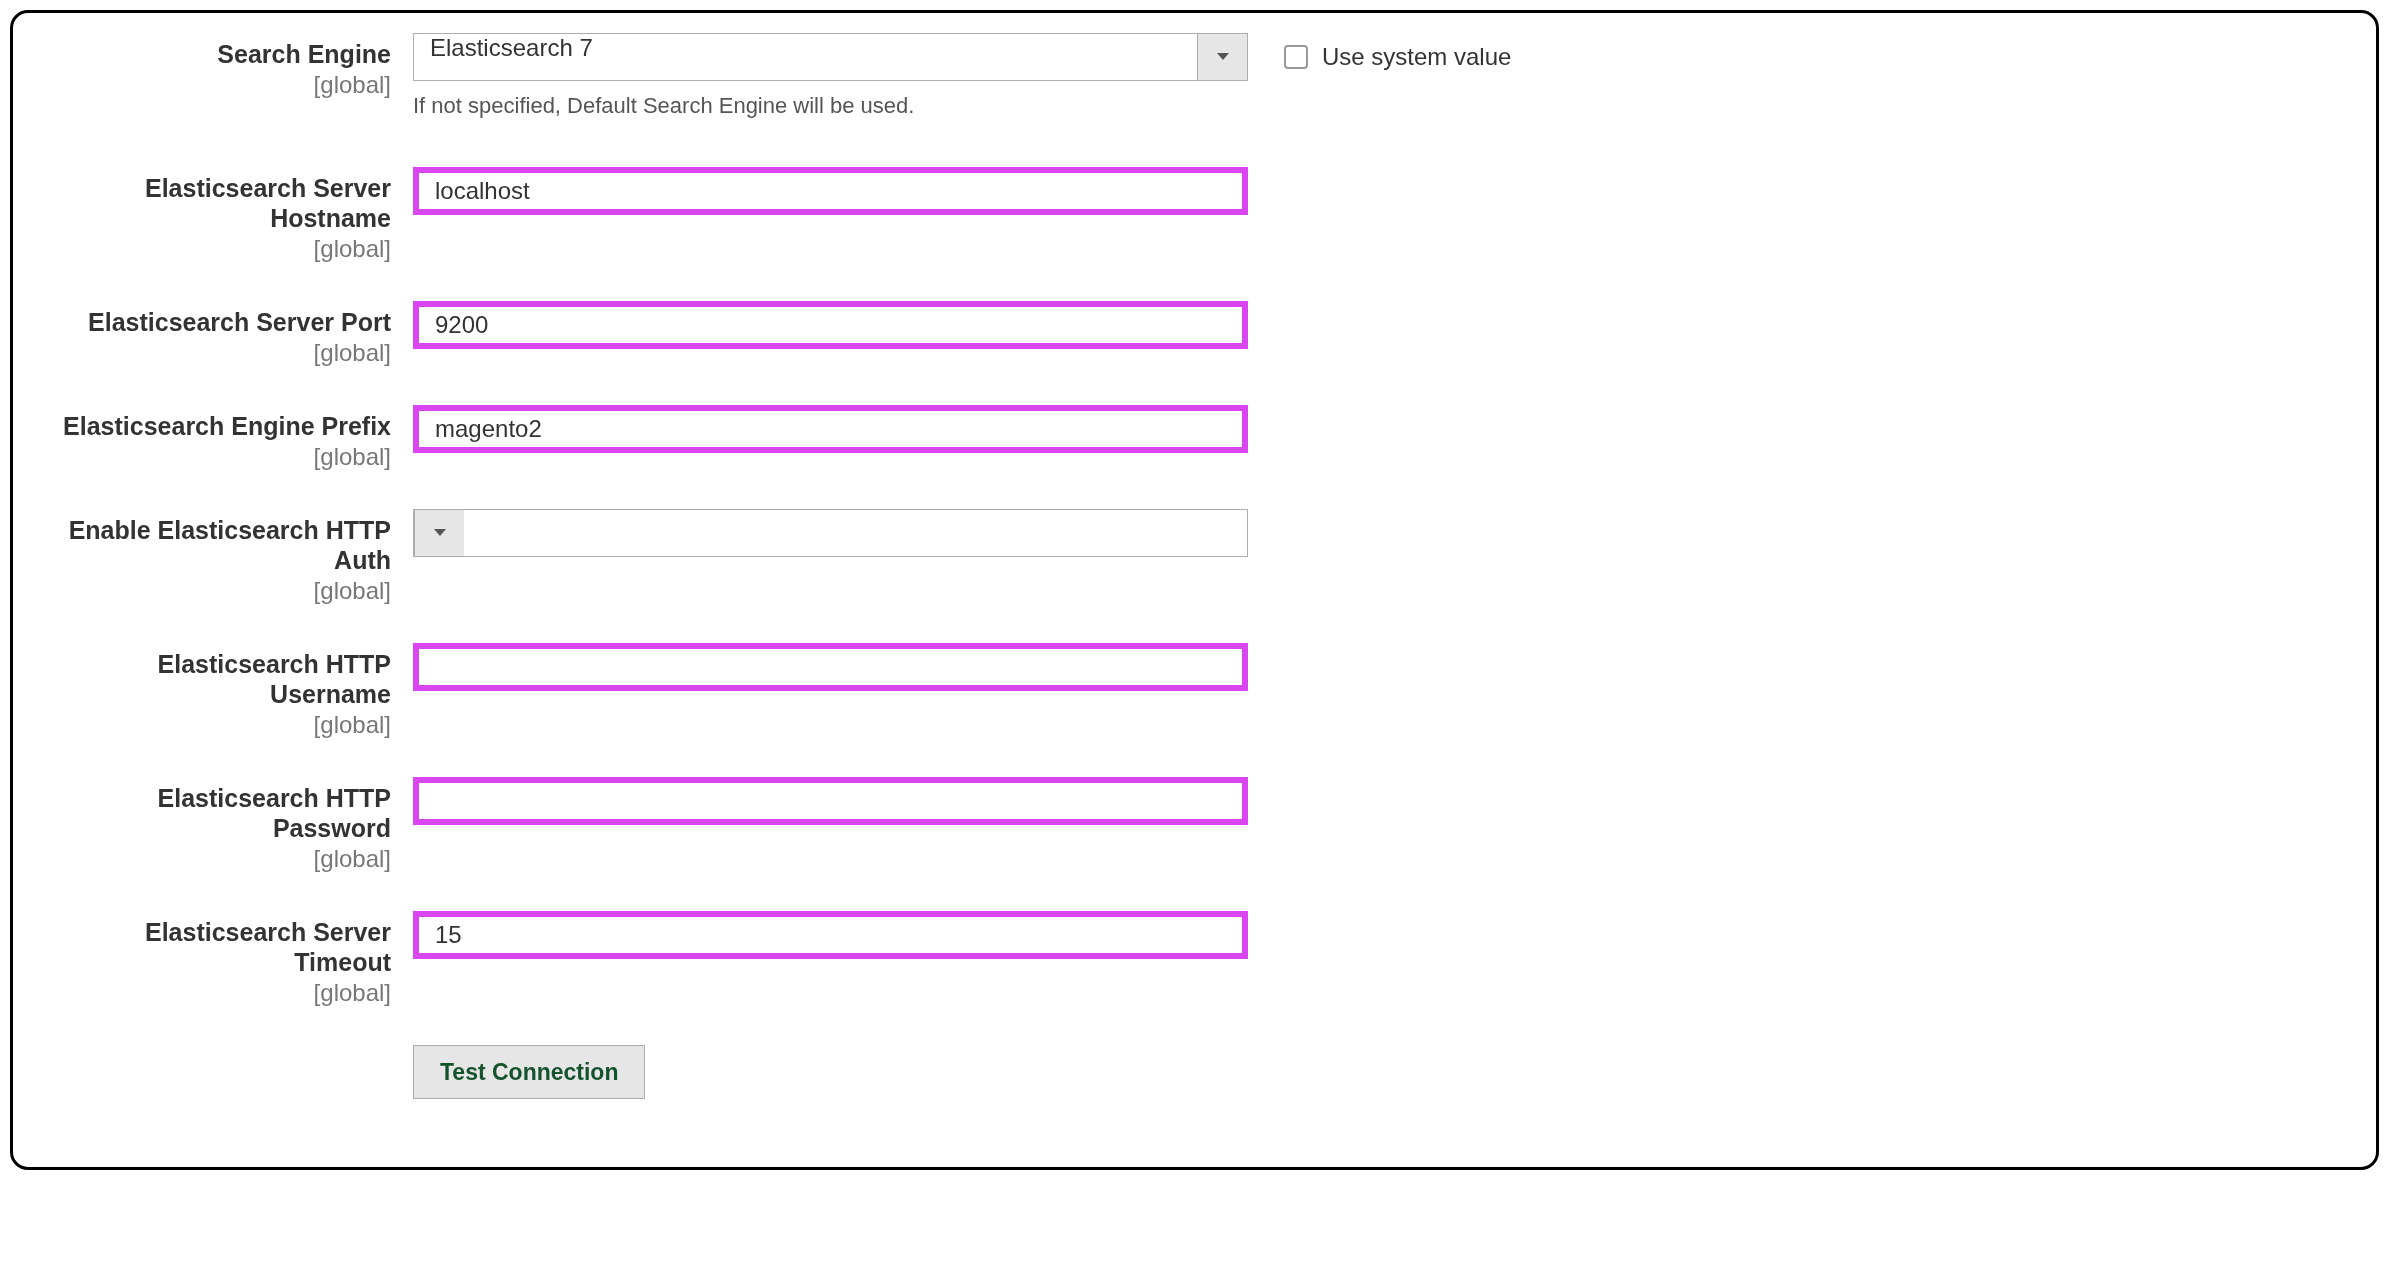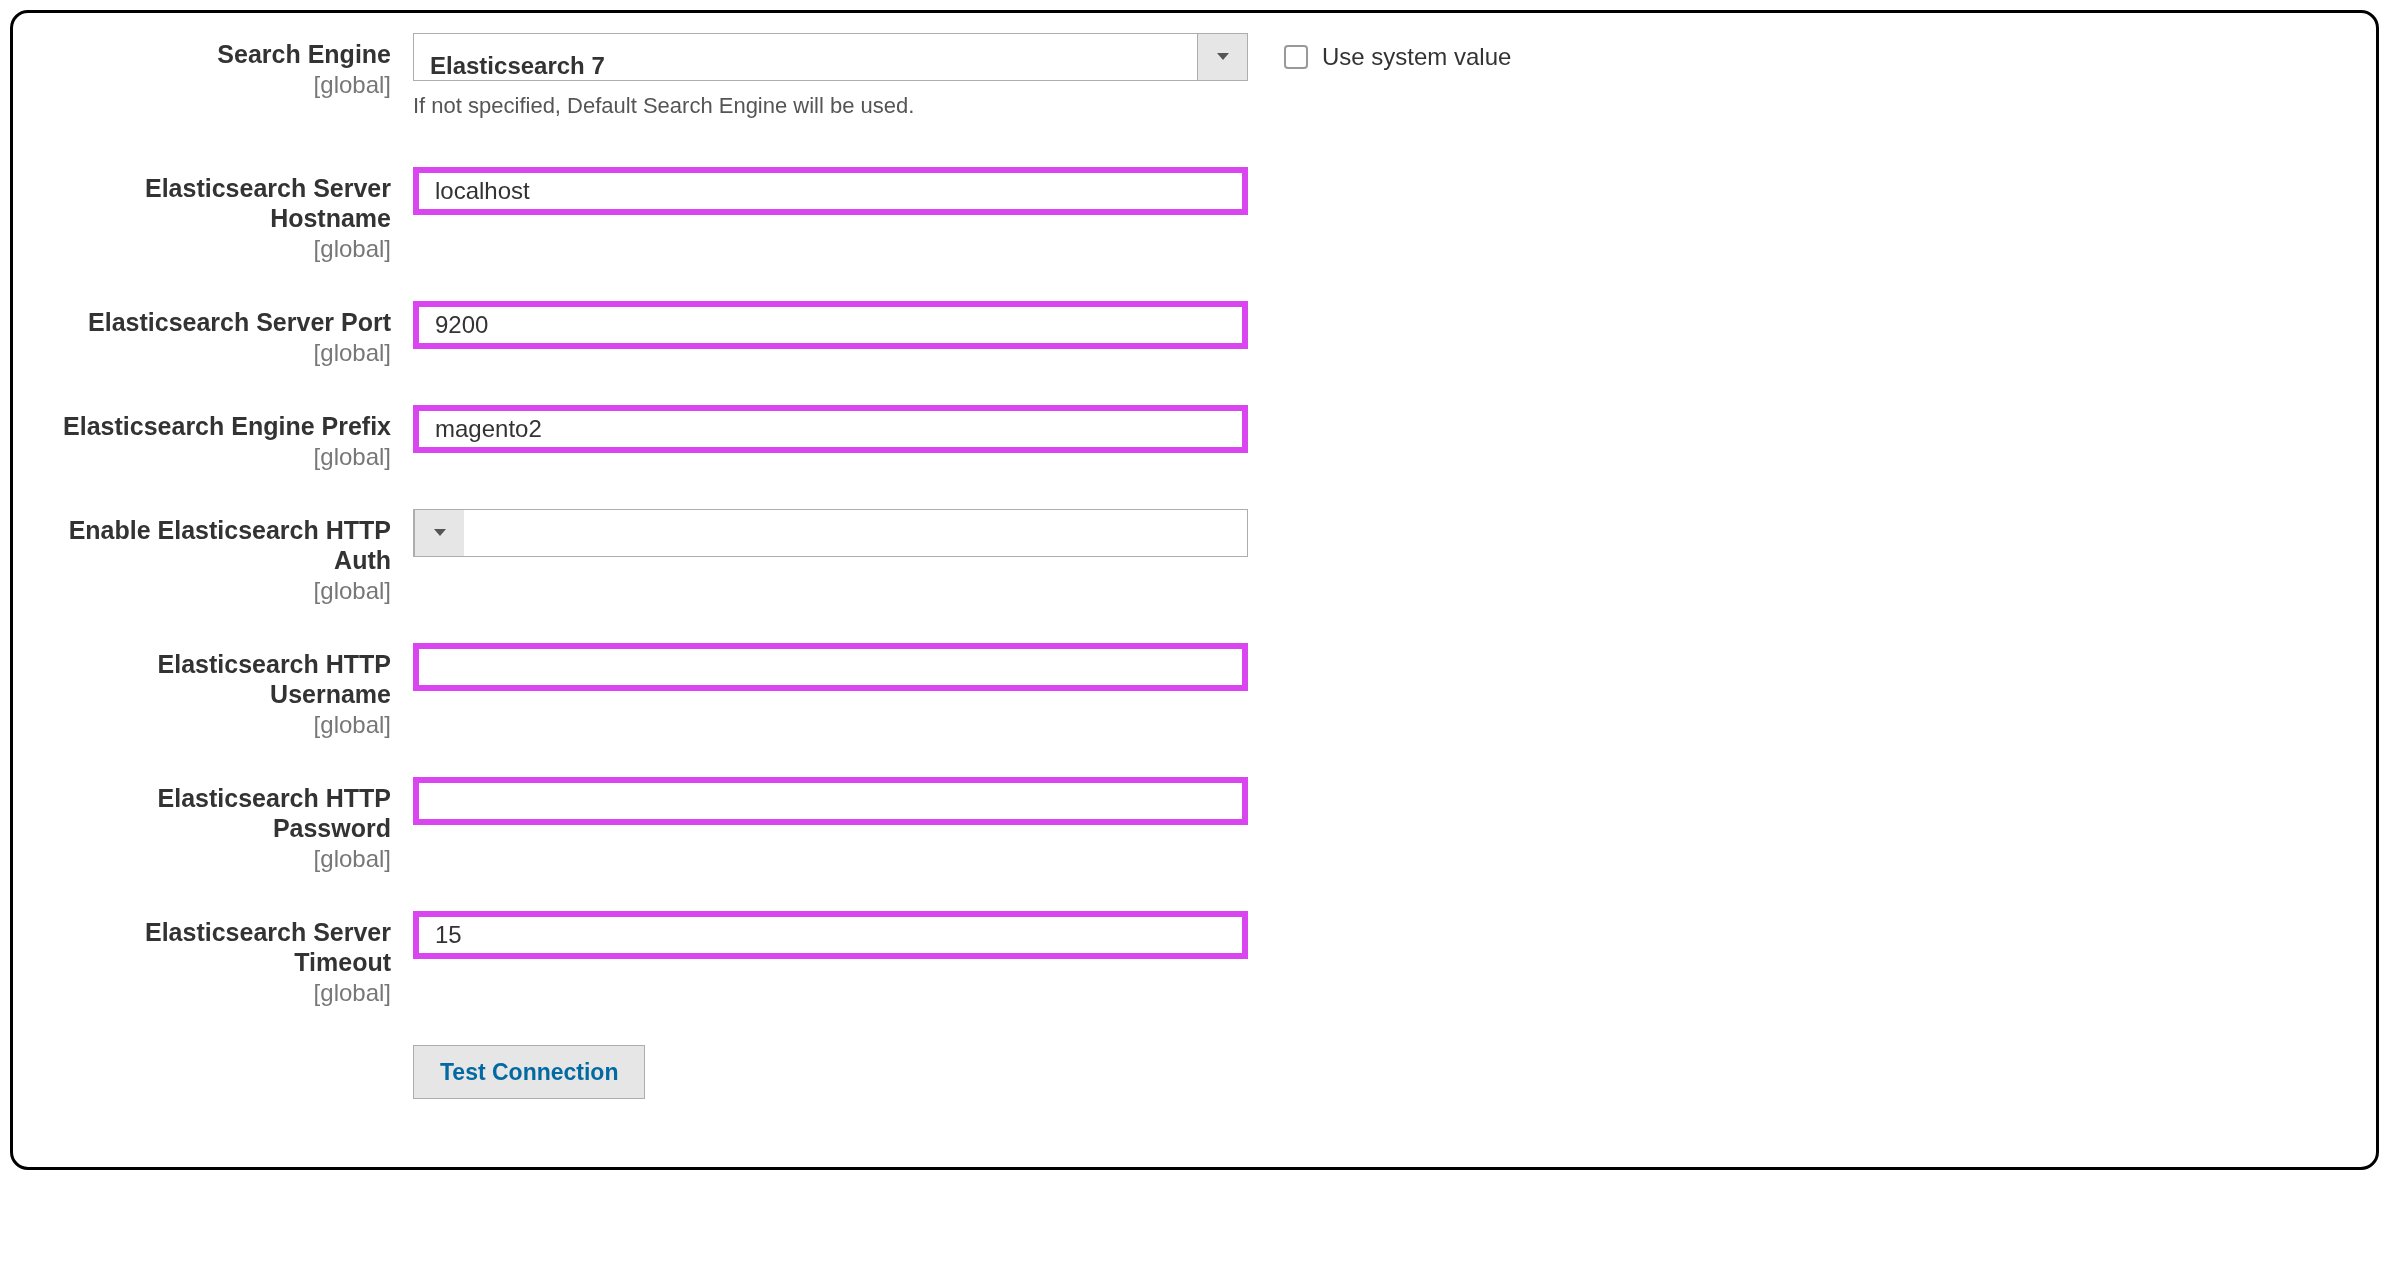--- a/index.html
+++ b/index.html
@@ -77,23 +77,22 @@
       background: #fff;
     }
 
     .select-wrap {
       position: relative;
       width: 100%;
       height: 48px;
       border: 1px solid #adadad;
       background: #fff;
       display: flex;
-      align-items: flex-end;
+      align-items: flex-start;
       cursor: pointer;
-      font-weight: bold;
     }
 
     .select-value {
       flex: 1;
       padding: 0 16px;
       font-size: 24px;
       color: #333;
     }
 
     .select-caret {
@@ -144,21 +143,21 @@
       margin-top: 0;
     }
 
     .test-button {
       height: 54px;
       padding: 0 26px;
       background: #e6e6e6;
       border: 1px solid #adadad;
       font-size: 23px;
       font-weight: 700;
-      color: #0369a1;
+      color: #14532d;
       cursor: pointer;
     }
   </style>
 </head>
 <body>
 
 <div class="panel">
 
   <div class="form-row first">
     <div class="label-col">

